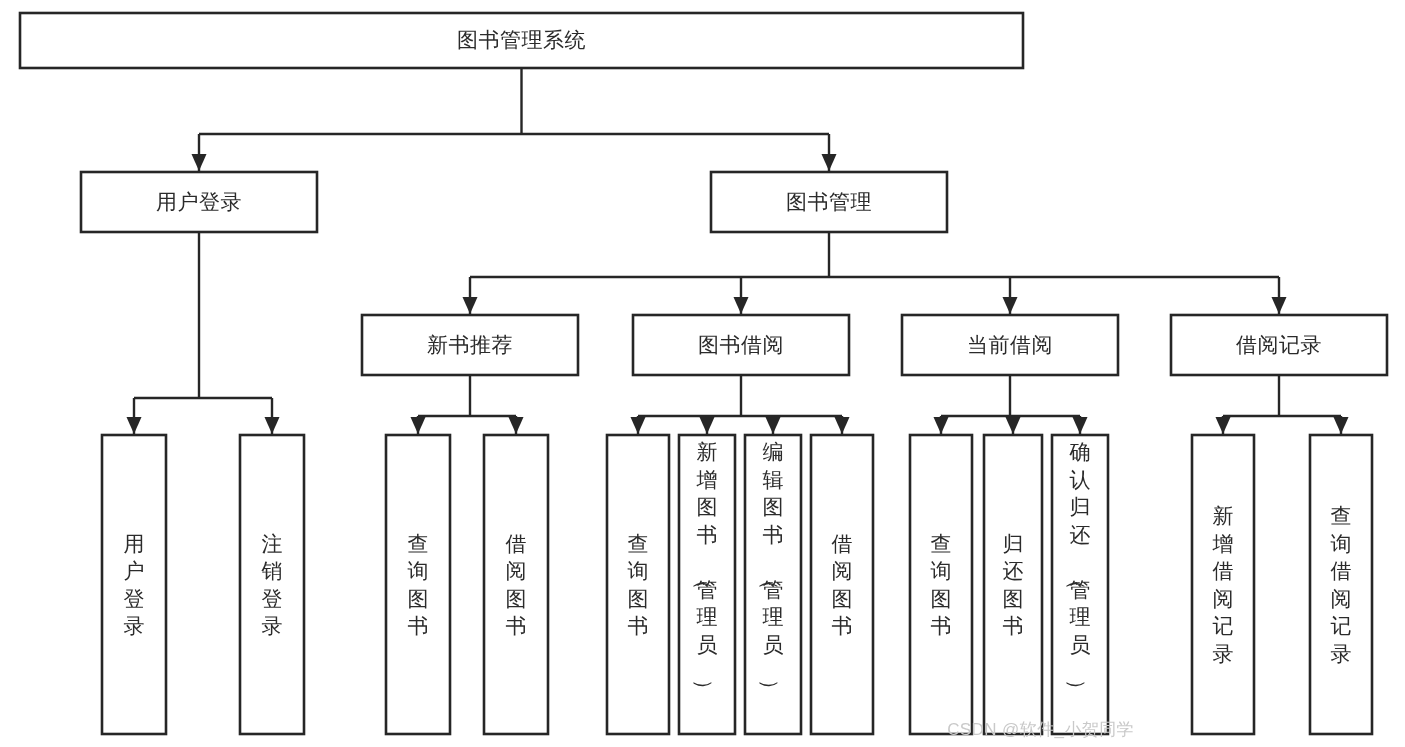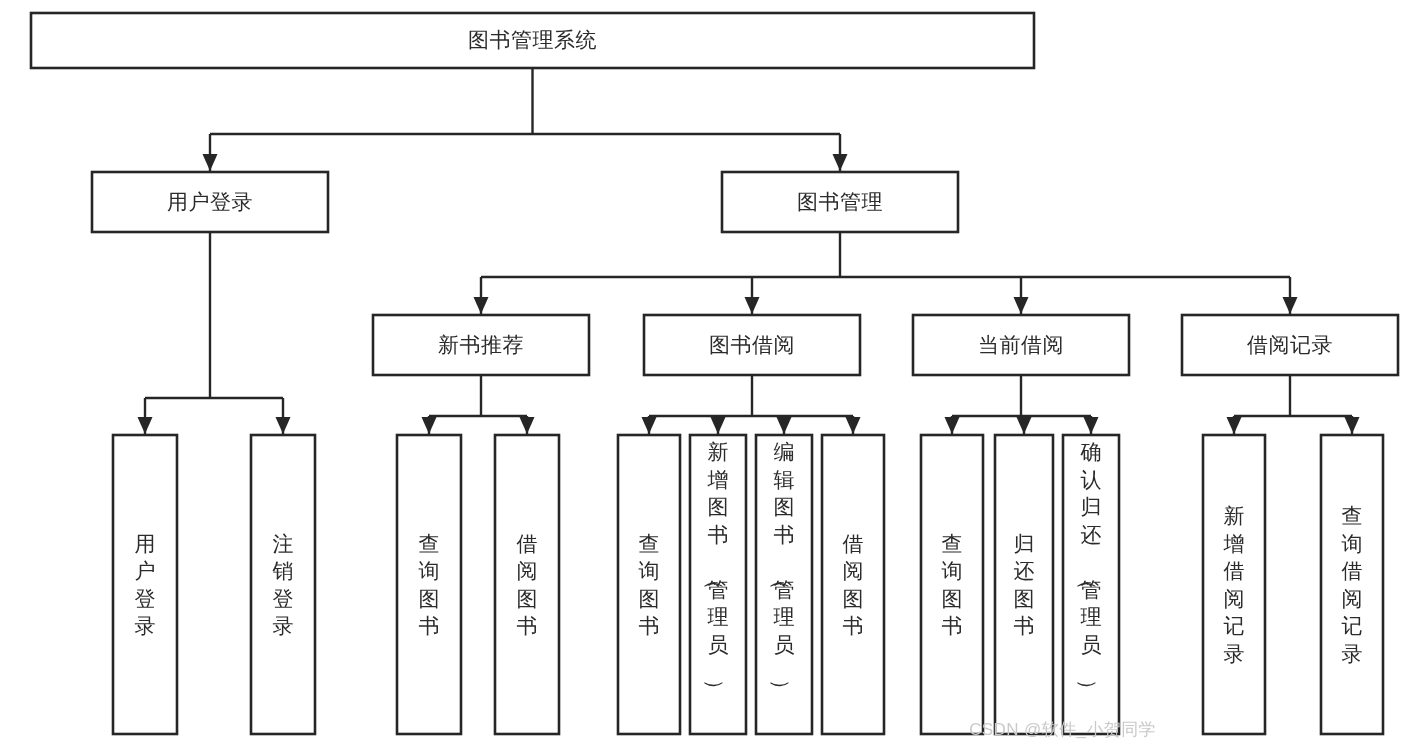--- a/index.html
+++ b/index.html
@@ -13,21 +13,20 @@
     font-family: "Liberation Sans", "DejaVu Sans", sans-serif;
     position: relative;
     overflow: hidden;
   }
   #diagram-root {
     position: absolute;
     top: 0;
     left: 0;
     width: 1157px;
     height: 747px;
-    padding-left: 11px;
   }
   svg.flowchart {
     display: block;
     width: 1405px;
     height: 747px;
   }
   .node-box {
     fill: #ffffff;
     stroke: #262626;
     stroke-width: 2.6;
@@ -53,21 +52,21 @@
     stroke-width: 2.4;
     fill: none;
     stroke-linecap: butt;
   }
   .arrow-head {
     fill: #262626;
     stroke: none;
   }
   .watermark {
     position: absolute;
-    right: 12px;
+    right: 23px;
     bottom: 6px;
     font-family: "Liberation Sans", "DejaVu Sans", sans-serif;
     font-size: 17px;
     color: #c9c9c9;
     letter-spacing: 0.4px;
     white-space: nowrap;
     user-select: none;
   }
 </style>
 </head>

